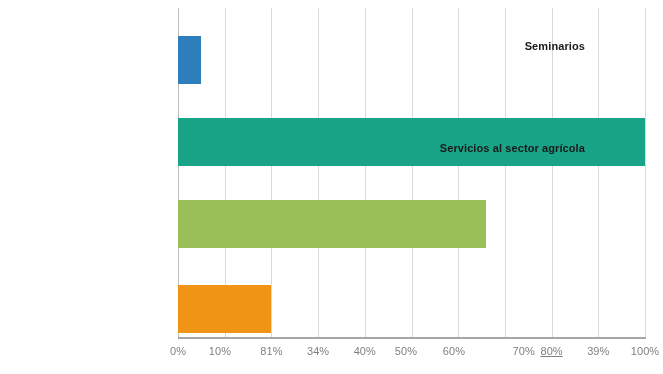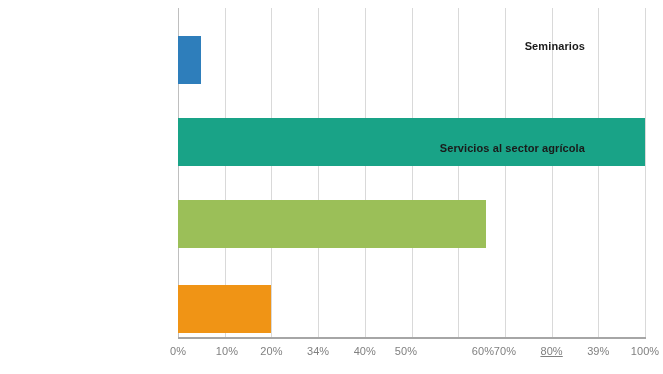--- a/index.html
+++ b/index.html
@@ -119,24 +119,24 @@
       <div class="bar" style="width: 93.4px; background: rgb(240, 148, 21);"></div>
     </div>
   </div>
 
   <div id="axis-baseline"></div>
 
   <div class="cat-label" style="top:40px;">Seminarios</div>
   <div class="cat-label" style="top:142px;">Servicios al sector agrícola</div>
 
   <div class="tick-label" style="left:178px;">0%</div>
-  <div class="tick-label" style="left:227px;">10%</div>
-  <div class="tick-label" style="left:271.4px;">20%</div>
+  <div class="tick-label" style="left:220px;">10%</div>
+  <div class="tick-label" style="left:271.4px;">81%</div>
   <div class="tick-label" style="left:318.1px;">34%</div>
   <div class="tick-label" style="left:364.8px;">40%</div>
   <div class="tick-label" style="left:406px;">50%</div>
-  <div class="tick-label" style="left:483px;">60%</div>
-  <div class="tick-label" style="left:504.9px;">70%</div>
+  <div class="tick-label" style="left:454px;">60%</div>
+  <div class="tick-label" style="left:504.9px;text-align:right;">70%</div>
   <div class="tick-label" style="left:551.6px;text-decoration:underline;">80%</div>
   <div class="tick-label" style="left:598.3px;">39%</div>
   <div class="tick-label" style="left:645px;">100%</div>
 
 </div>
 
 </body></html>

